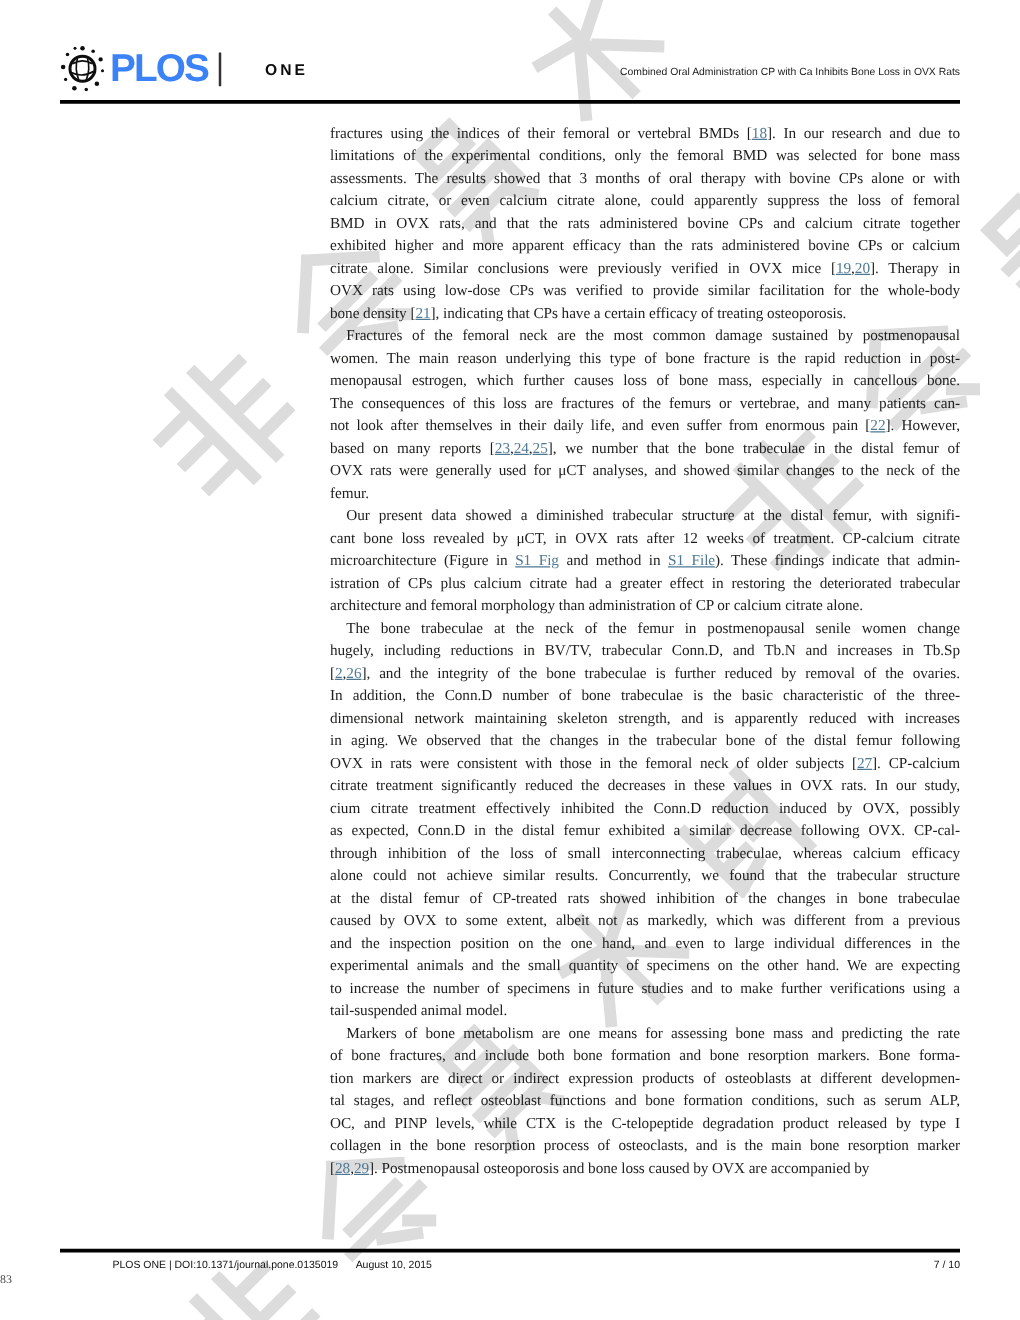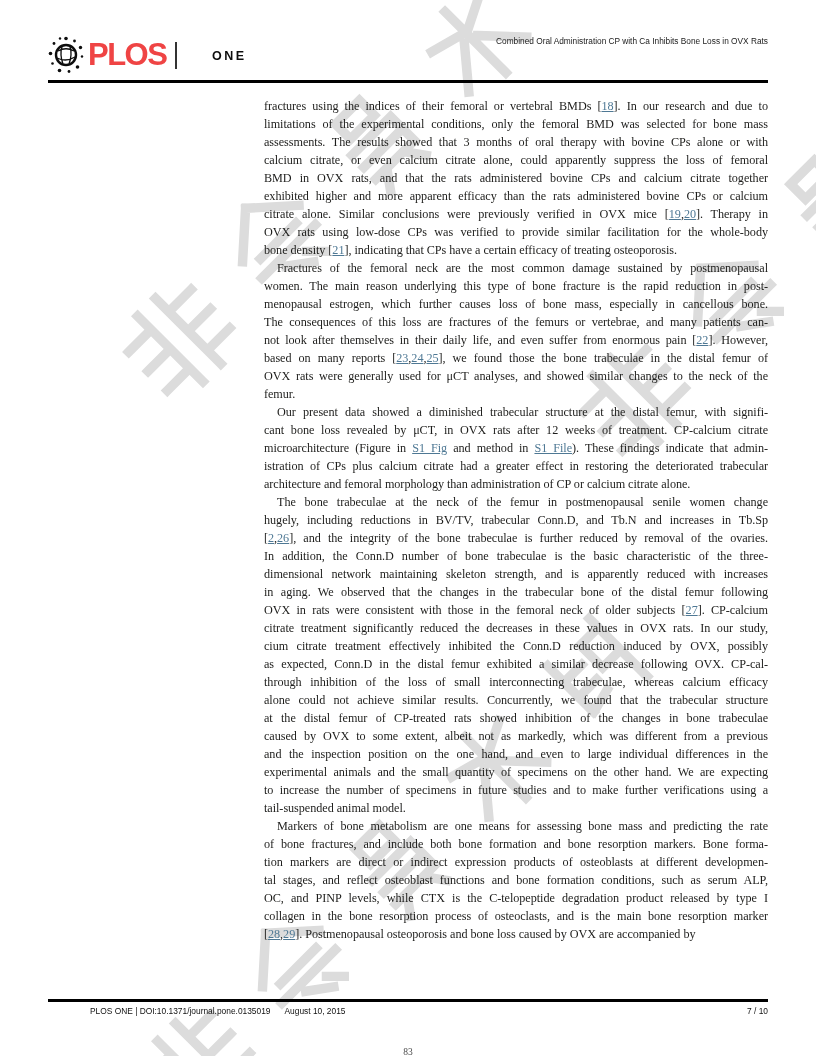--- a/index.html
+++ b/index.html
@@ -13,47 +13,47 @@
   .wm-line svg{width:105px;height:105px;display:block;flex:0 0 auto;}
   .wm-line svg *{stroke:currentColor;stroke-width:9;fill:none;stroke-linecap:square;}
   .wm1{left:105px;top:340px;}
   .wm2{left:125px;top:1065px;}
   .wm3{left:560px;top:400px;}
 
   
   .header{position:absolute;left:48px;top:32px;width:720px;height:46px;z-index:2;}
   .logo-row{position:absolute;left:0;top:2px;display:flex;align-items:center;}
   .plos-word{font-family:"Liberation Sans",sans-serif;font-weight:bold;font-size:31px;
-             letter-spacing:-1.5px;color:#ef4444;margin-left:4px;}
+             letter-spacing:-1.5px;color:#3b82f6;margin-left:4px;}
   .logo-divider{width:1.5px;height:27px;background:#333;margin:0 7px 0 9px;}
   .one-word{font-family:"Liberation Sans",sans-serif;font-weight:bold;font-size:12.5px;
             letter-spacing:2.5px;color:#0d0d0d;margin-top:2px;margin-left:28px;}
-  .running-title{position:absolute;right:0;top:4px;font-family:"Liberation Sans",sans-serif;
+  .running-title{position:absolute;right:0;top:20px;font-family:"Liberation Sans",sans-serif;
                  font-size:8.3px;color:#1a1a1a;}
 
   .rule{position:absolute;left:48px;width:720px;background:#000;z-index:2;}
   .rule-top{top:80px;height:2.5px;}
   .rule-bottom{top:999px;height:2.5px;}
 
   
   .text-column{position:absolute;left:264px;top:97px;width:504px;z-index:1;
                font-size:12.2px;line-height:18px;color:#1d1d1b;letter-spacing:-0.05px;}
   .line{text-align:justify;text-align-last:justify;-moz-text-align-last:justify;height:18px;overflow:hidden;font-family:Liberation Serif, serif;}
   .line.last{text-align-last:auto;-moz-text-align-last:auto;}
   .line.indent{text-indent:13px;}
   .lnk{color:#4e7894;text-decoration:underline;cursor:pointer;}
 
   
   .footer-left{position:absolute;left:48px;top:1006px;z-index:2;
                font-family:"Liberation Sans",sans-serif;font-size:8.4px;color:#101010;margin-left:42px;}
   .footer-left .gap{display:inline-block;width:14px;}
   .footer-right{position:absolute;right:48px;top:1006px;z-index:2;
                 font-family:"Liberation Sans",sans-serif;font-size:8.4px;color:#101010;}
-  .page-number{position:absolute;left:0;right:0;top:1019px;text-align:center;z-index:2;
-               font-size:9.5px;color:#4a4a4a;margin-top:28px;}
+  .page-number{position:absolute;left:0;right:0;top:1019px;text-align:left;z-index:2;
+               font-size:9.5px;color:#4a4a4a;}
 </style>
 </head>
 <body>
 
 <svg width="0" height="0" style="position:absolute" aria-hidden="true">
   <defs>
     <g id="wm-fei">
         <path d="M38 6 V94 M62 6 V94 M36 24 H8 M36 50 H8 M36 76 H8 M64 24 H92 M64 50 H92 M64 76 H92"></path>
       </g>
     <g id="wm-hui">
@@ -157,21 +157,21 @@
       <div class="line"><span>BMD in OVX rats, and that the rats administered bovine CPs and calcium citrate together</span></div>
       <div class="line"><span>exhibited higher and more apparent efficacy than the rats administered bovine CPs or calcium</span></div>
       <div class="line"><span>citrate alone. Similar conclusions were previously verified in OVX mice [</span><span class="lnk">19</span><span>,</span><span class="lnk">20</span><span>]. Therapy in</span></div>
       <div class="line"><span>OVX rats using low-dose CPs was verified to provide similar facilitation for the whole-body</span></div>
       <div class="line last"><span>bone density [</span><span class="lnk">21</span><span>], indicating that CPs have a certain efficacy of treating osteoporosis.</span></div>
       <div class="line indent"><span>Fractures of the femoral neck are the most common damage sustained by postmenopausal</span></div>
       <div class="line"><span>women. The main reason underlying this type of bone fracture is the rapid reduction in post-</span></div>
       <div class="line"><span>menopausal estrogen, which further causes loss of bone mass, especially in cancellous bone.</span></div>
       <div class="line"><span>The consequences of this loss are fractures of the femurs or vertebrae, and many patients can-</span></div>
       <div class="line"><span>not look after themselves in their daily life, and even suffer from enormous pain [</span><span class="lnk">22</span><span>]. However,</span></div>
-      <div class="line"><span>based on many reports [</span><span class="lnk">23</span><span>,</span><span class="lnk">24</span><span>,</span><span class="lnk">25</span><span>], we found those the bone trabeculae in the distal femur of</span></div>
+      <div class="line"><span>based on many reports [</span><span class="lnk">23</span><span>,</span><span class="lnk">24</span><span>,</span><span class="lnk">25</span><span>], we number that the bone trabeculae in the distal femur of</span></div>
       <div class="line"><span>OVX rats were generally used for μCT analyses, and showed similar changes to the neck of the</span></div>
       <div class="line last"><span>femur.</span></div>
       <div class="line indent"><span>Our present data showed a diminished trabecular structure at the distal femur, with signifi-</span></div>
       <div class="line"><span>cant bone loss revealed by μCT, in OVX rats after 12 weeks of treatment. CP-calcium citrate</span></div>
       <div class="line"><span>microarchitecture (Figure in </span><span class="lnk">S1 Fig</span><span> and method in </span><span class="lnk">S1 File</span><span>). These findings indicate that admin-</span></div>
       <div class="line"><span>istration of CPs plus calcium citrate had a greater effect in restoring the deteriorated trabecular</span></div>
       <div class="line last"><span>architecture and femoral morphology than administration of CP or calcium citrate alone.</span></div>
       <div class="line indent"><span>The bone trabeculae at the neck of the femur in postmenopausal senile women change</span></div>
       <div class="line"><span>hugely, including reductions in BV/TV, trabecular Conn.D, and Tb.N and increases in Tb.Sp</span></div>
       <div class="line"><span>[</span><span class="lnk">2</span><span>,</span><span class="lnk">26</span><span>], and the integrity of the bone trabeculae is further reduced by removal of the ovaries.</span></div>

